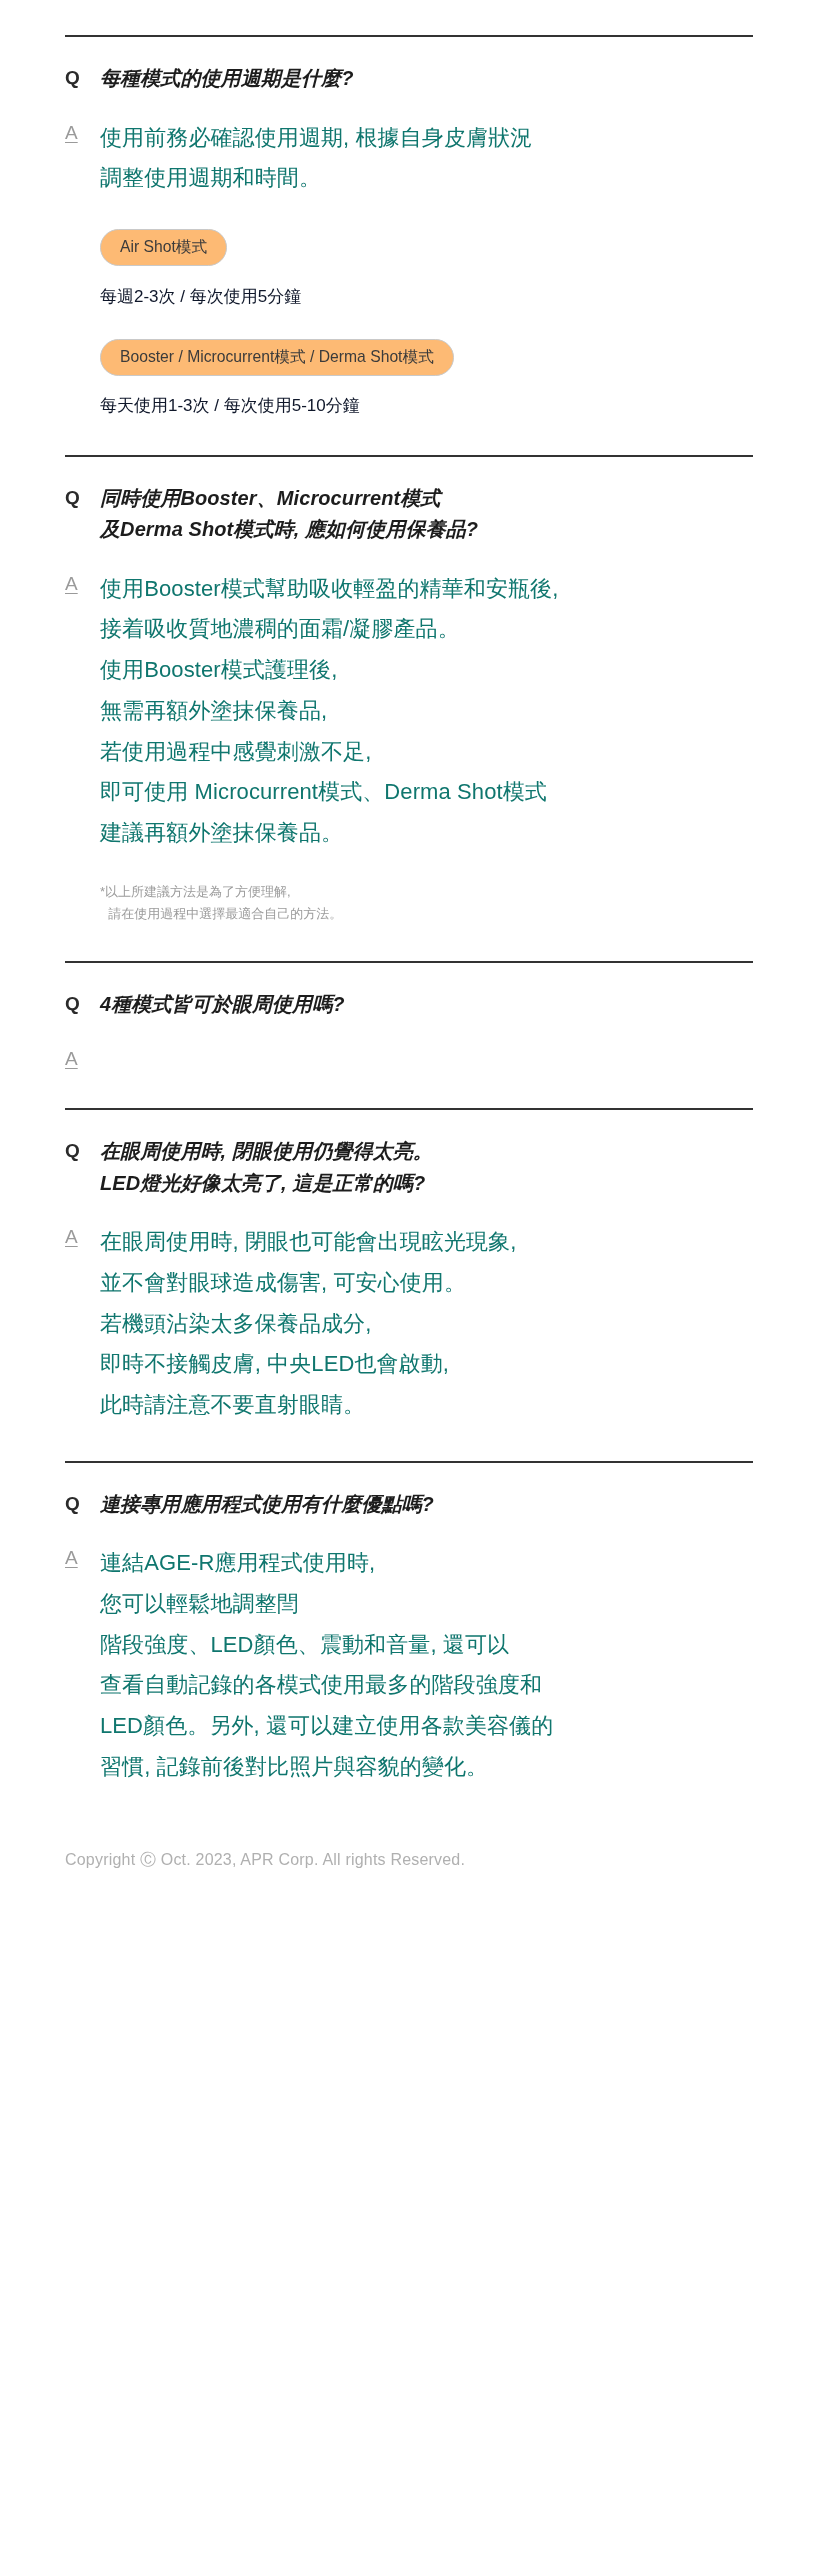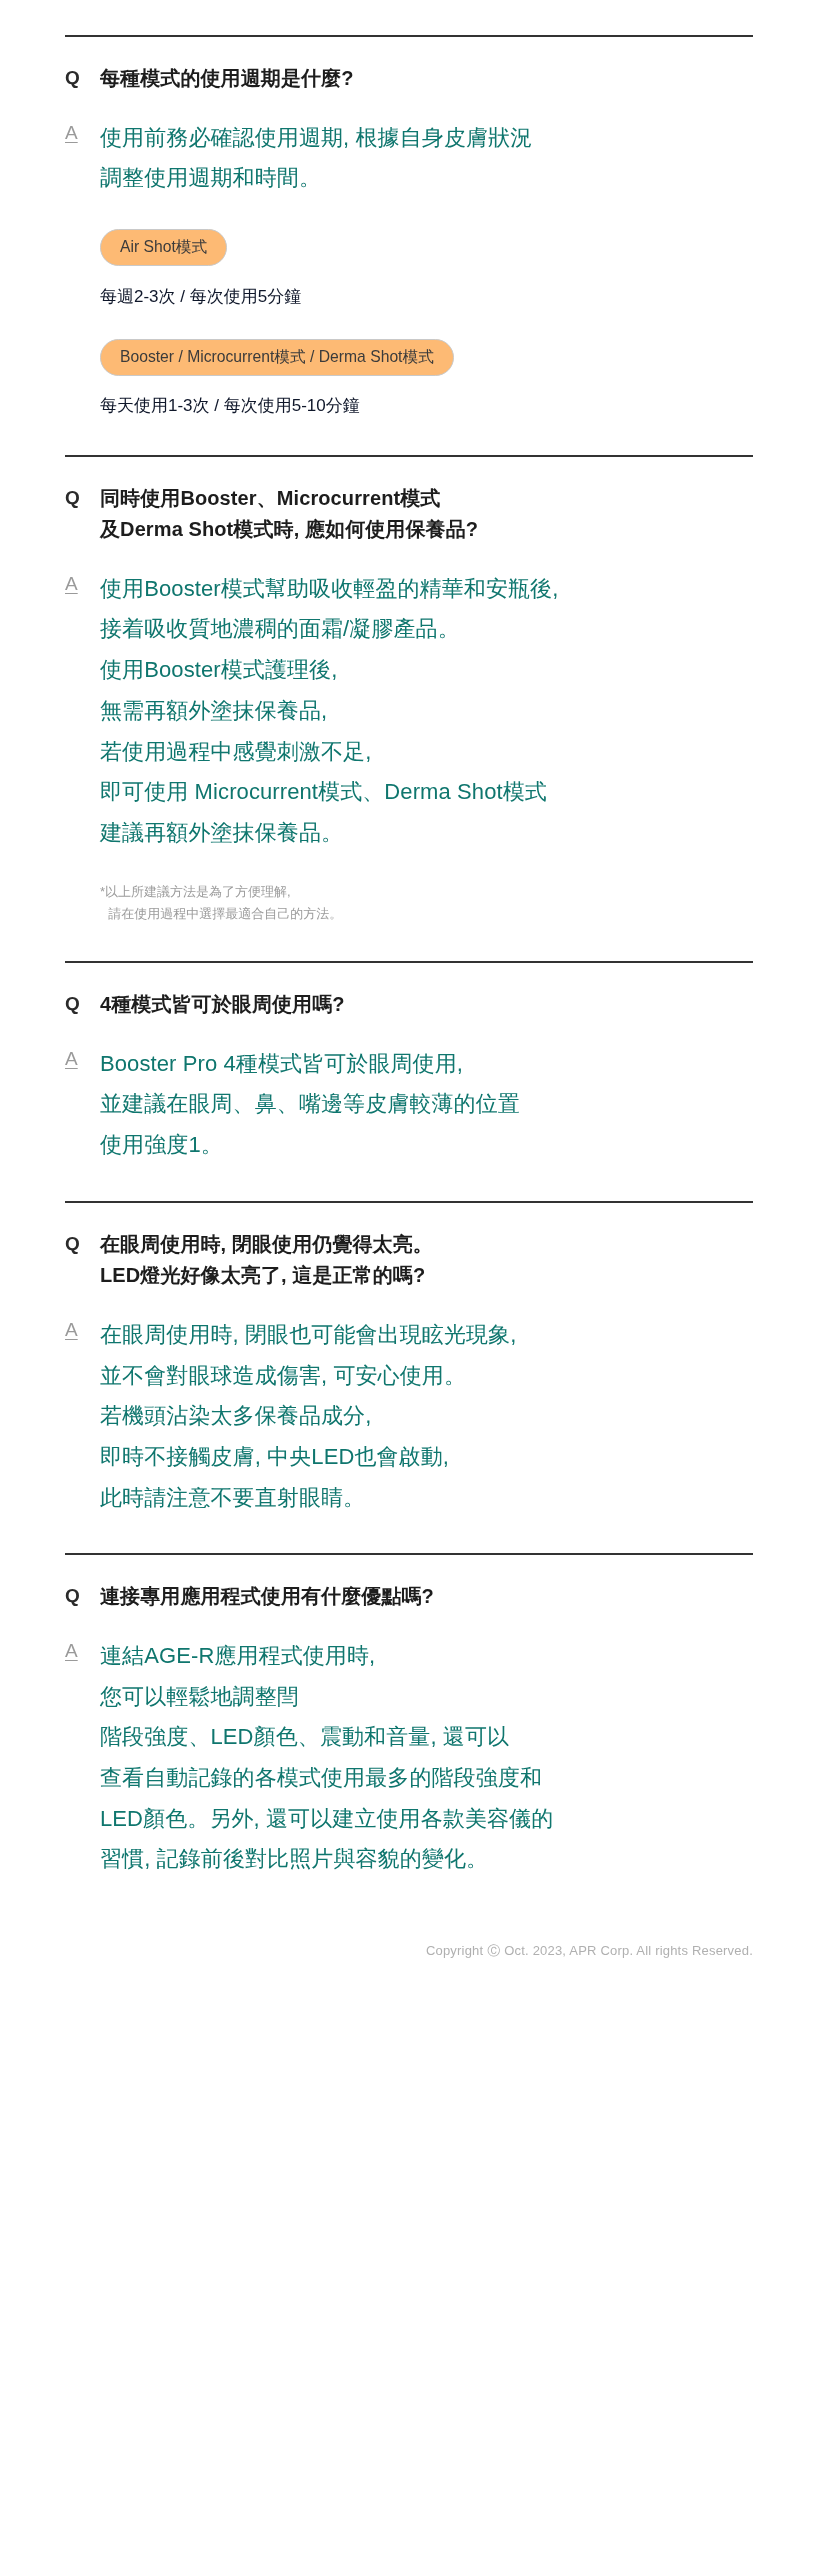--- a/index.html
+++ b/index.html
@@ -46,20 +46,21 @@
     color: #9a9a9a;
     text-decoration: underline;
     text-underline-offset: 3.4px;
   }
   .question-text {
     font-size: 20px;
     line-height: 1.58;
     font-weight: bold;
     color: #1d1d1d;
     letter-spacing: 0.1px;
+    font-style: italic;
   }
   .answer-row {
     margin-top: 23px;
   }
   .answer-text {
     font-size: 22px;
     line-height: 1.85;
     color: #0f766e;
     letter-spacing: 0.1px;
   }
@@ -100,22 +101,22 @@
   .note-line {
     display: block;
   }
   .note-line.indent {
     padding-left: 8.2px;
   }
   .footer {
     border-top: 0;
     padding-top: 6.8px;
     padding-bottom: 41px;
-    text-align: right;
-    font-size: 13px;
+    text-align: left;
+    font-size: 16px;
     color: #b0b0b0;
     letter-spacing: 0.2px;
   }
   .footer-inner {
     margin-top: 20.4px;
   }
 </style>
 </head>
 <body>
 
@@ -173,25 +174,20 @@
 
   <section class="faq-block">
     <div class="qa-row">
       <div class="marker">Q</div>
       <div class="question-text">
         <span class="answer-line">4種模式皆可於眼周使用嗎?</span>
       </div>
     </div>
     <div class="qa-row answer-row">
       <div class="marker answer">A</div>
-      <div class="answer-text">
-        <span class="answer-line">Booster Pro 4種模式皆可於眼周使用,</span>
-        <span class="answer-line">並建議在眼周、鼻、嘴邊等皮膚較薄的位置</span>
-        <span class="answer-line">使用強度1。</span>
-      </div>
     </div>
   </section>
 
   <section class="faq-block">
     <div class="qa-row">
       <div class="marker">Q</div>
       <div class="question-text">
         <span class="answer-line">在眼周使用時, 閉眼使用仍覺得太亮。</span>
         <span class="answer-line">LED燈光好像太亮了, 這是正常的嗎?</span>
       </div>

